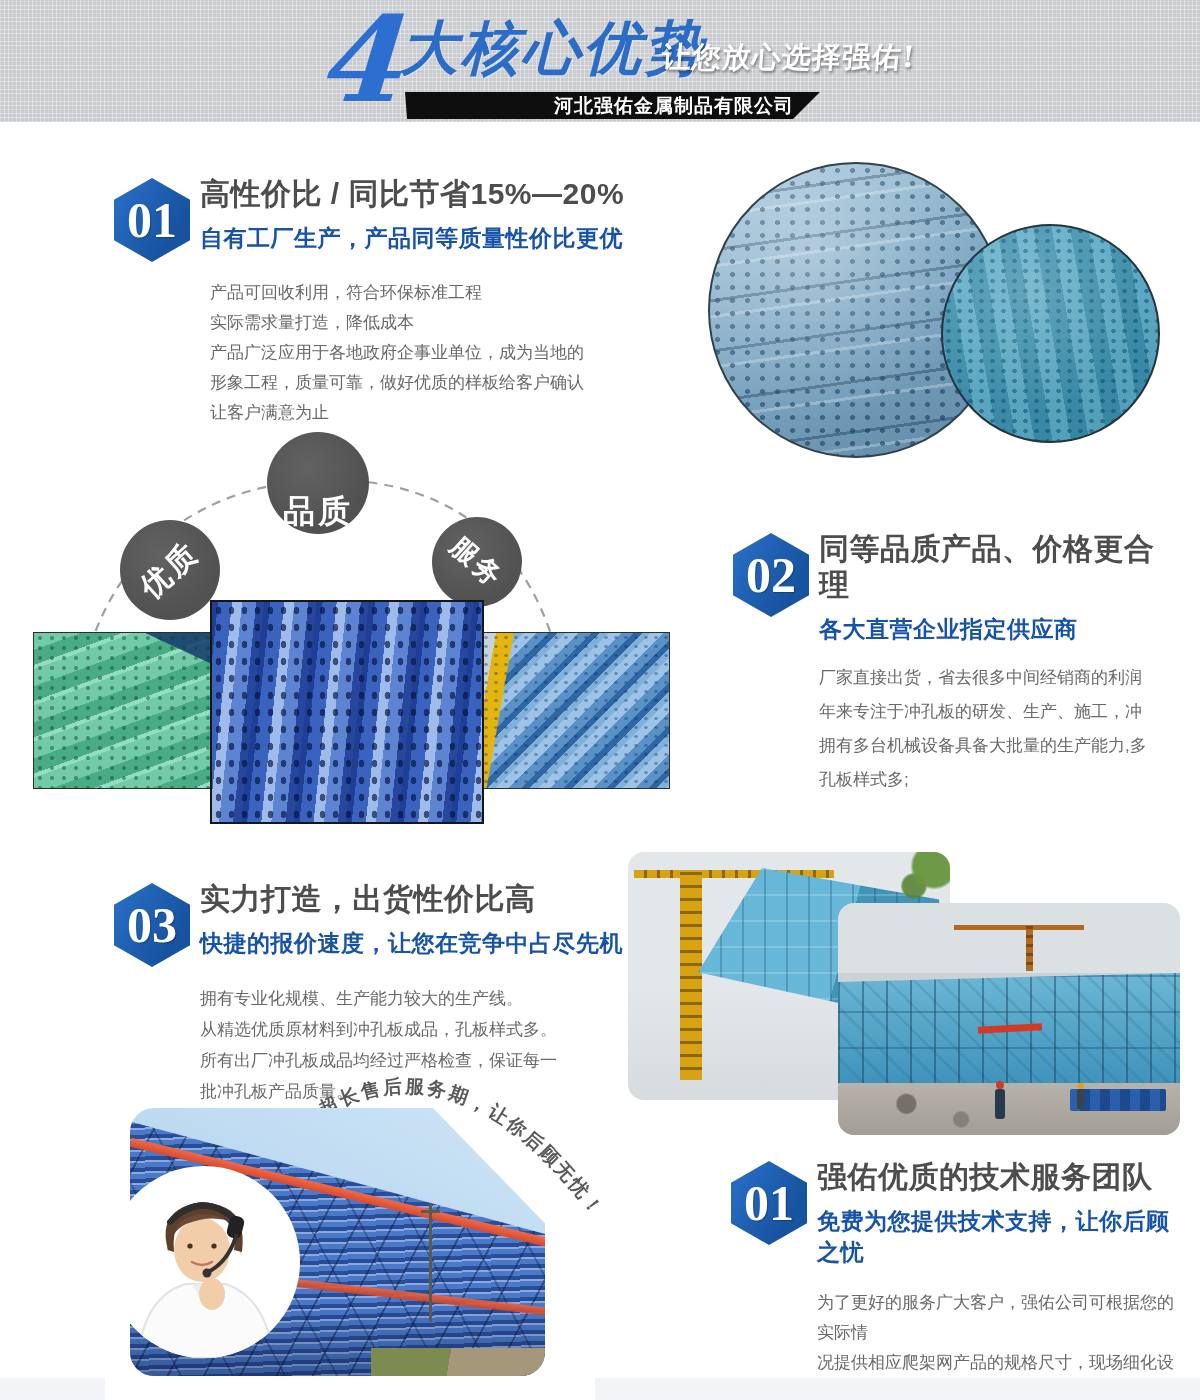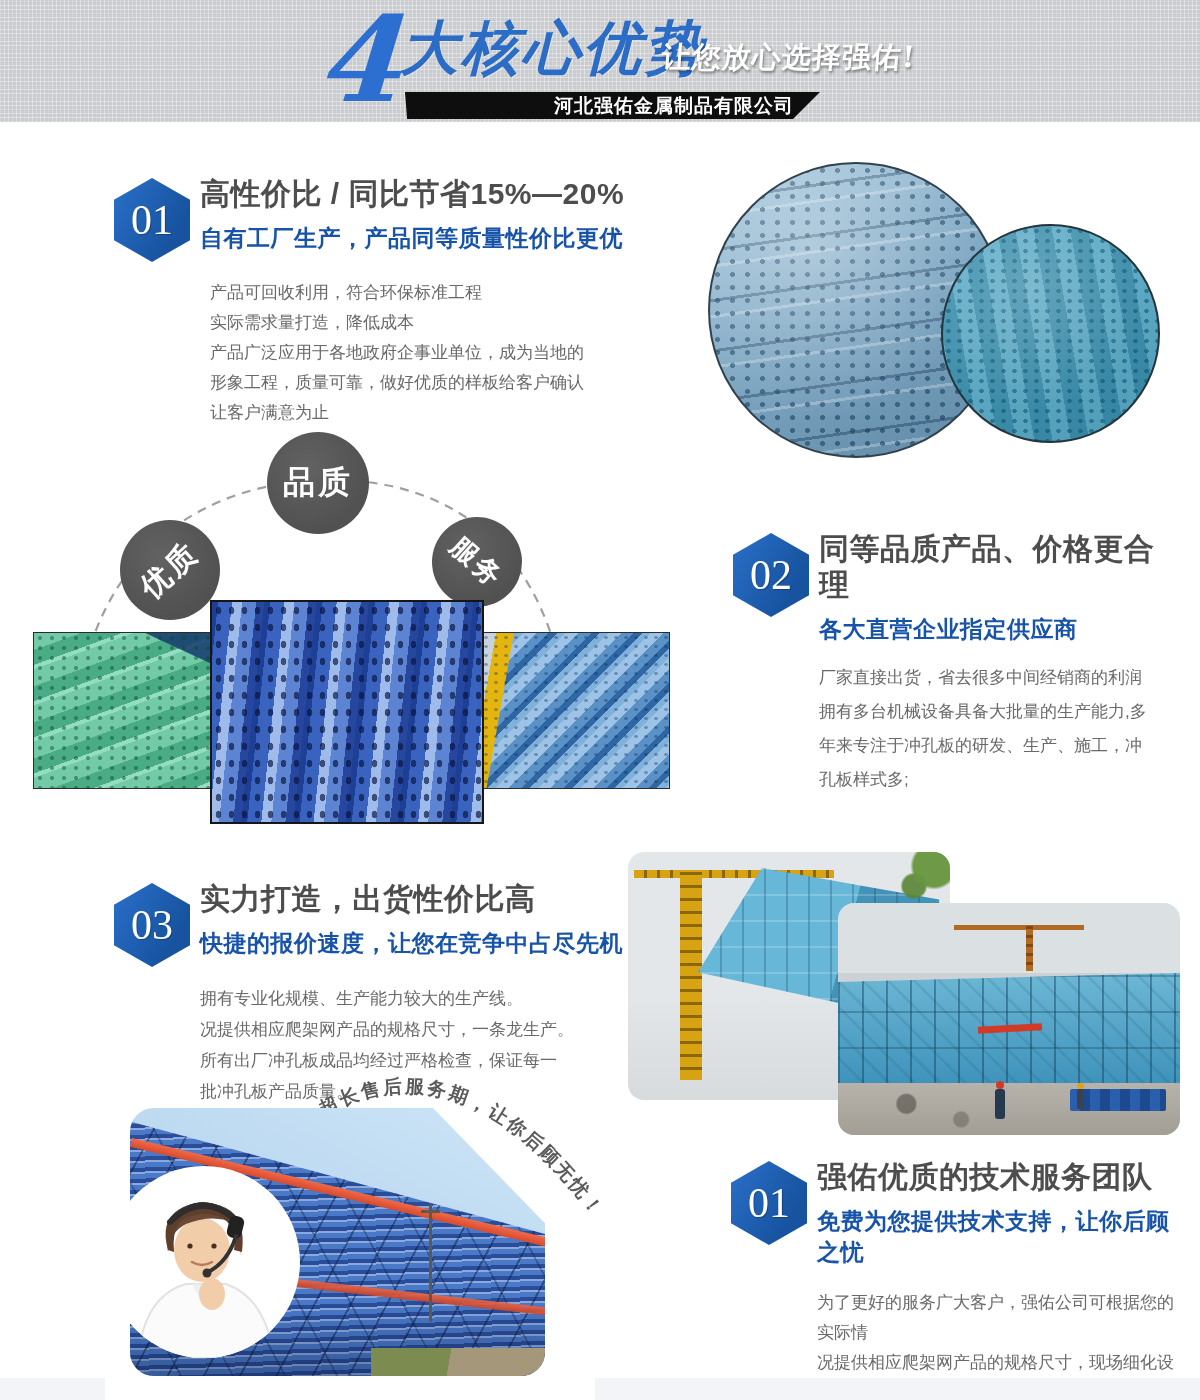--- a/index.html
+++ b/index.html
@@ -24,21 +24,21 @@
   .hdr-banner{position:absolute;left:405px;top:92px;width:415px;height:27px;background:#0e0e0e;
         clip-path:polygon(0 0,100% 0,93.5% 100%,0.5% 100%);display:flex;align-items:center;justify-content:flex-end;}
   .hdr-banner span{color:#fff;font-weight:700;font-size:19px;letter-spacing:1px;padding-right:26px;}
 
   
   .adv{position:absolute;}
   .hex{position:absolute;left:0;top:2px;width:76px;height:84px;
        clip-path:polygon(50% 0,100% 26%,100% 74%,50% 100%,0 74%,0 26%);
        background:linear-gradient(120deg,#2a70ca,#17539f 75%);
        display:flex;align-items:center;justify-content:center;}
-  .hex span{color:#fff;font-family:"Liberation Serif","DejaVu Serif",serif;font-weight:400;font-size:42px;
+  .hex span{color:#fff;font-family:"Liberation Serif","DejaVu Serif",serif;font-weight:700;font-size:50px;
        text-shadow:1px 1px 1px rgba(0,0,0,.25);}
   .adv .txt{margin-left:86px;}
   .t{margin:0;font-size:30px;font-weight:800;color:#4d4d4d;letter-spacing:.5px;line-height:36px;}
   .t.serif{font-family:"Liberation Serif","DejaVu Serif",serif;}
   .st{margin:11px 0 0 0;font-family:"Liberation Serif","DejaVu Serif",serif;
       font-size:23px;font-weight:700;color:#1753a8;letter-spacing:.5px;}
   .body{margin-top:24px;font-size:17px;color:#696969;}
   .adv1{left:114px;top:176px;width:560px;}
   .adv1 .body{line-height:30px;margin-left:10px;}
   .adv2{left:733px;top:531px;width:440px;}
@@ -65,21 +65,21 @@
       linear-gradient(150deg,#58abc7,#3c90af);
     background-size:auto,11px 10px,auto,auto;}
 
   
   .arc-dash{position:absolute;left:60px;top:425px;width:520px;height:255px;}
   .vc{position:absolute;border-radius:50%;background:radial-gradient(circle at 40% 35%,#626262,#515151 70%);
       display:flex;align-items:center;justify-content:center;}
   .vc span{color:#fff;font-weight:700;letter-spacing:3px;}
   .vc-left{left:120px;top:520px;width:100px;height:100px;}
   .vc-left span{transform:rotate(-42deg);font-size:30px;}
-  .vc-top{left:267px;top:432px;width:102px;height:102px;}
+  .vc-top{left:267px;top:432px;width:102px;height:102px;align-items:flex-end;}
   .vc-top span{font-size:32px;}
   .vc-right{left:432px;top:517px;width:90px;height:90px;}
   .vc-right span{transform:rotate(42deg);font-size:27px;}
 
   
   .pp{position:absolute;}
   .pp-green{left:33px;top:632px;width:185px;height:155px;border:1px solid #2c2c2c;
     background-image:
       radial-gradient(rgba(8,70,48,.45) 2px,transparent 2.5px),
       linear-gradient(205deg,rgba(24,62,112,.88) 0 14%,transparent 14.5%),
@@ -226,22 +226,22 @@
 
   <div class="adv adv2">
     <div class="hex">
       <span>02</span>
     </div>
     <div class="txt">
       <h2 class="t serif">同等品质产品、价格更合理</h2>
       <div class="st">各大直营企业指定供应商</div>
       <div class="body">
         <div>厂家直接出货，省去很多中间经销商的利润</div>
+        <div>年来专注于冲孔板的研发、生产、施工，冲</div>
         <div>拥有多台机械设备具备大批量的生产能力,多</div>
-        <div>年来专注于冲孔板的研发、生产、施工，冲</div>
         <div>孔板样式多;</div>
       </div>
     </div>
   </div>
 
   <div class="cp cp1">
     <div class="cp1-jib"></div>
     <div class="cp1-mast"></div>
     <div class="cp1-building"></div>
     <div class="cp1-floors"></div>
@@ -260,21 +260,21 @@
 
   <div class="adv adv3">
     <div class="hex">
       <span>03</span>
     </div>
     <div class="txt">
       <h2 class="t serif">实力打造，出货性价比高</h2>
       <div class="st">快捷的报价速度，让您在竞争中占尽先机</div>
       <div class="body">
         <div>拥有专业化规模、生产能力较大的生产线。</div>
-        <div>况提供相应爬架网产品的规格尺寸，一条龙生产。</div>
+        <div>从精选优质原材料到冲孔板成品，孔板样式多。</div>
         <div>所有出厂冲孔板成品均经过严格检查，保证每一</div>
         <div>批冲孔板产品质量。</div>
       </div>
     </div>
   </div>
 
   <svg class="arc-text-svg" viewBox="0 0 340 190">
     <path id="slogan-arc" d="M 28,48 Q 172,-32 308,162" fill="none" stroke="none"></path>
     <text><textPath href="#slogan-arc">超长售后服务期，让你后顾无忧！</textPath></text>
   </svg>

